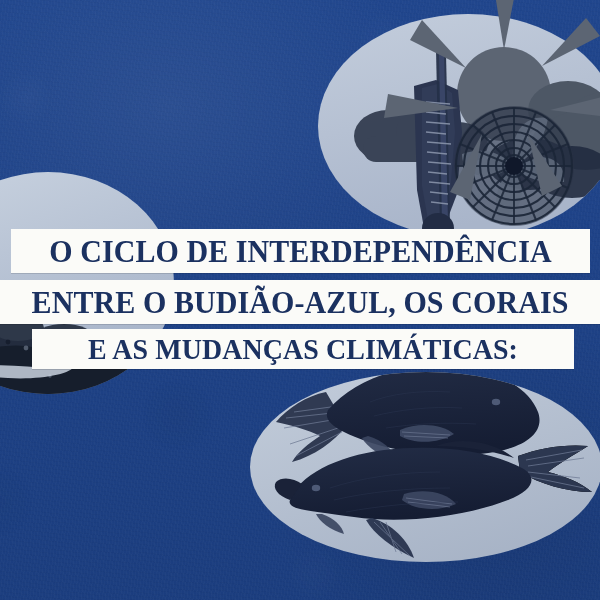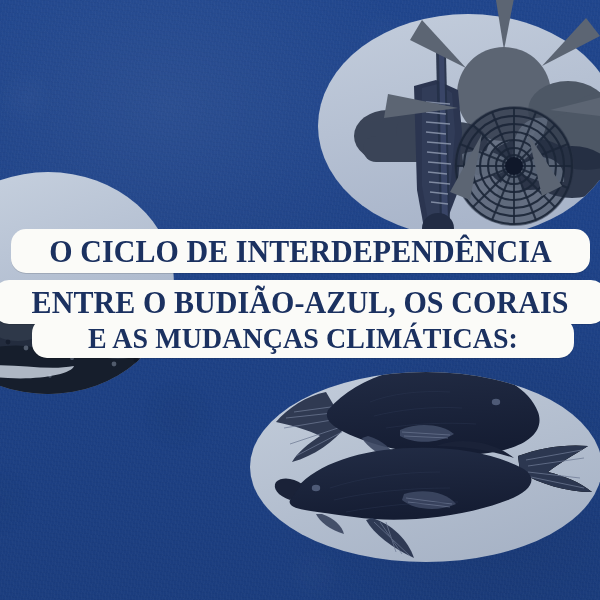--- a/index.html
+++ b/index.html
@@ -52,39 +52,38 @@
   #collage-fish{ left:250px; top:372px; width:352px; height:190px; }
 
   .collage svg{display:block;width:100%;height:100%;overflow:visible;}
 
   
   .band{
     position:absolute;
     background:#fbfbf8;
     display:flex;align-items:center;
     box-shadow:0 1px 0 rgba(0,0,0,.12);
-    border-radius:15px;
   }
   .band span{
     display:block;
     width:100%;
     color:#1b3160;
     font-family:"Liberation Serif", serif;
     font-weight:700;
     font-size:31px;
     line-height:1;
     letter-spacing:.1px;
     white-space:nowrap;
     text-align:center;
     transform:scaleX(1.0);
   }
 
   #band-1{ left:11px; top:229px; width:579px; height:44px; }
   #band-2{ left:-6px; top:280px; width:612px; height:44px; }
-  #band-3{ left:32px; top:318px; width:542px; height:40px; }
+  #band-3{ left:32px; top:329px; width:542px; height:40px; }
   #band-3 span{ font-size:29px; }
 </style>
 </head>
 <body>
 
 <div id="poster">
 
   <div class="bg-base"></div>
   <div class="bg-mottle"></div>
   <div class="bg-noise"></div>

